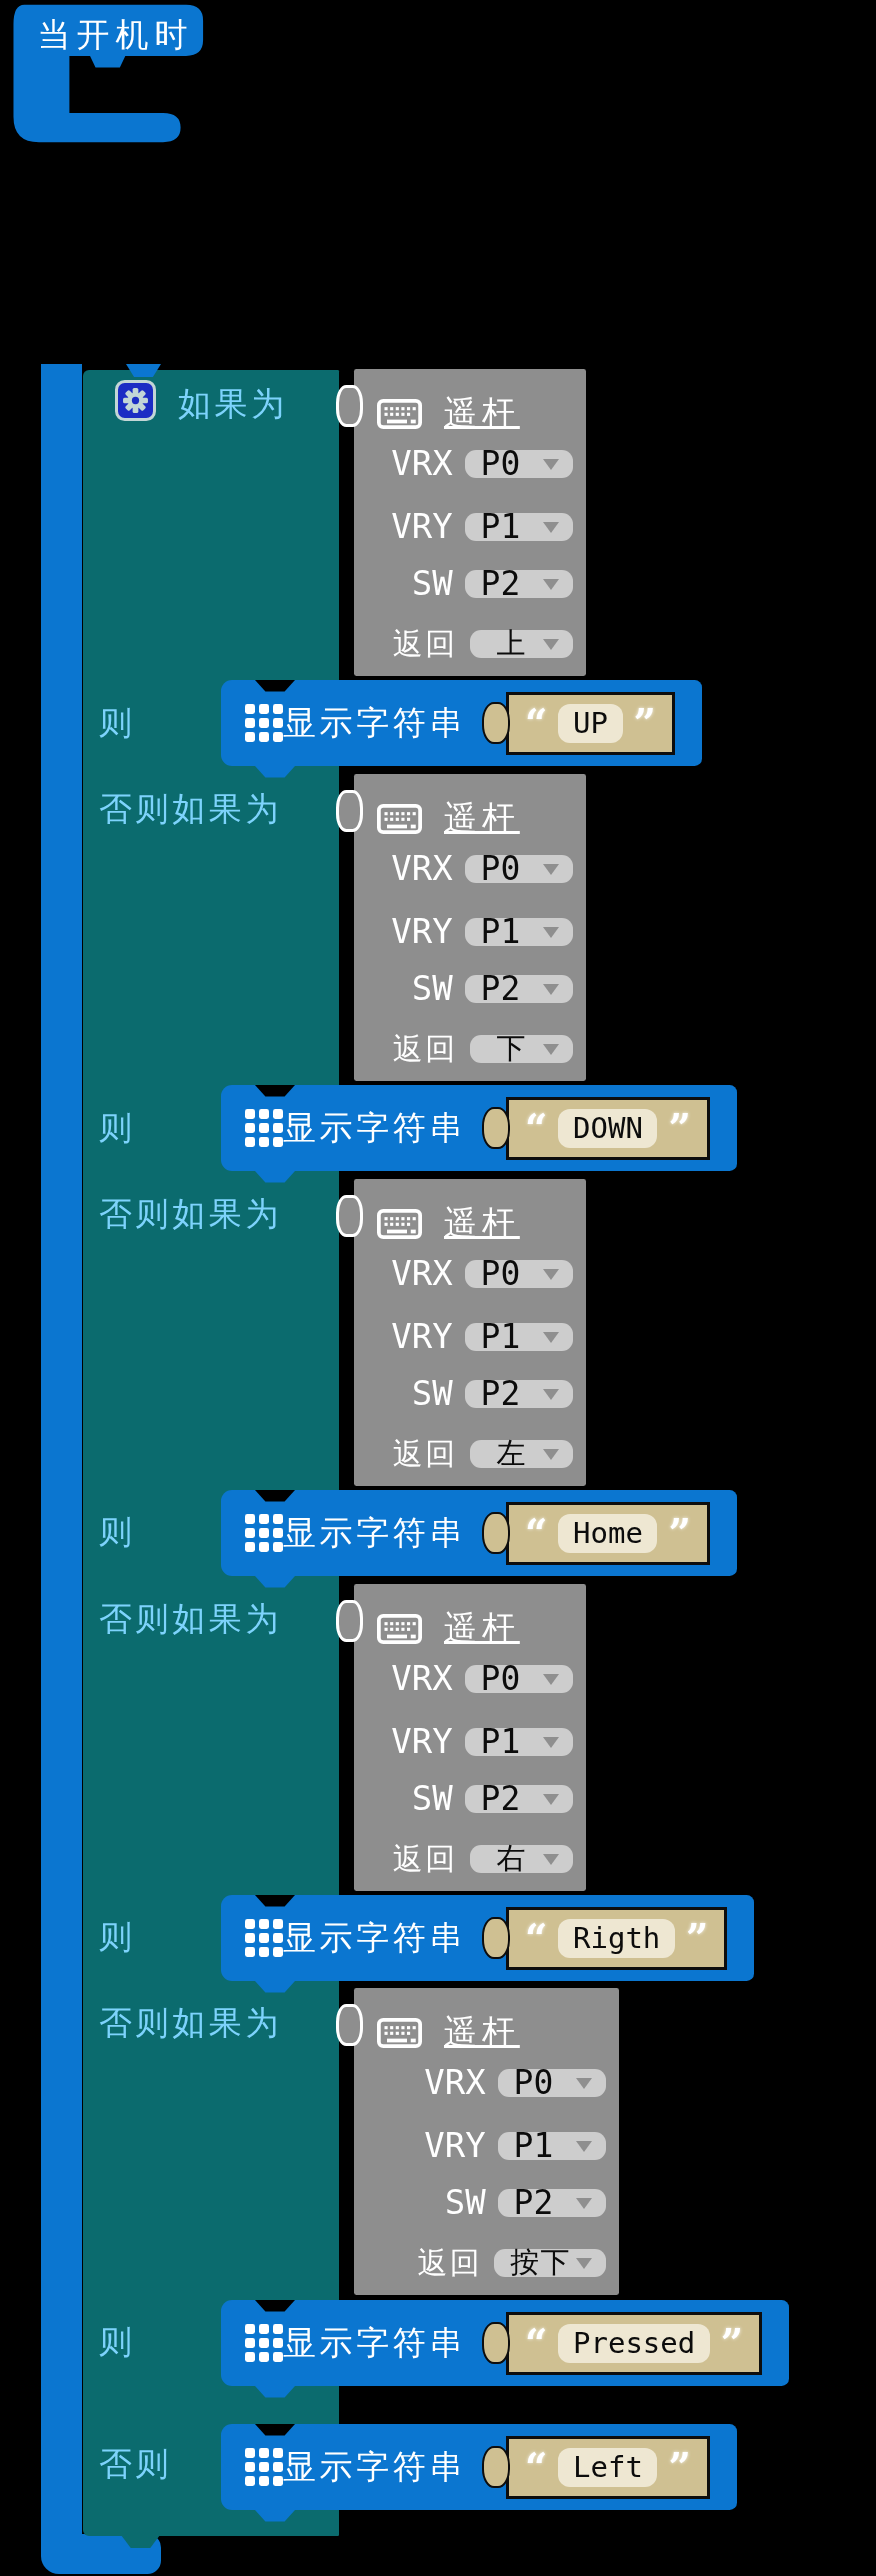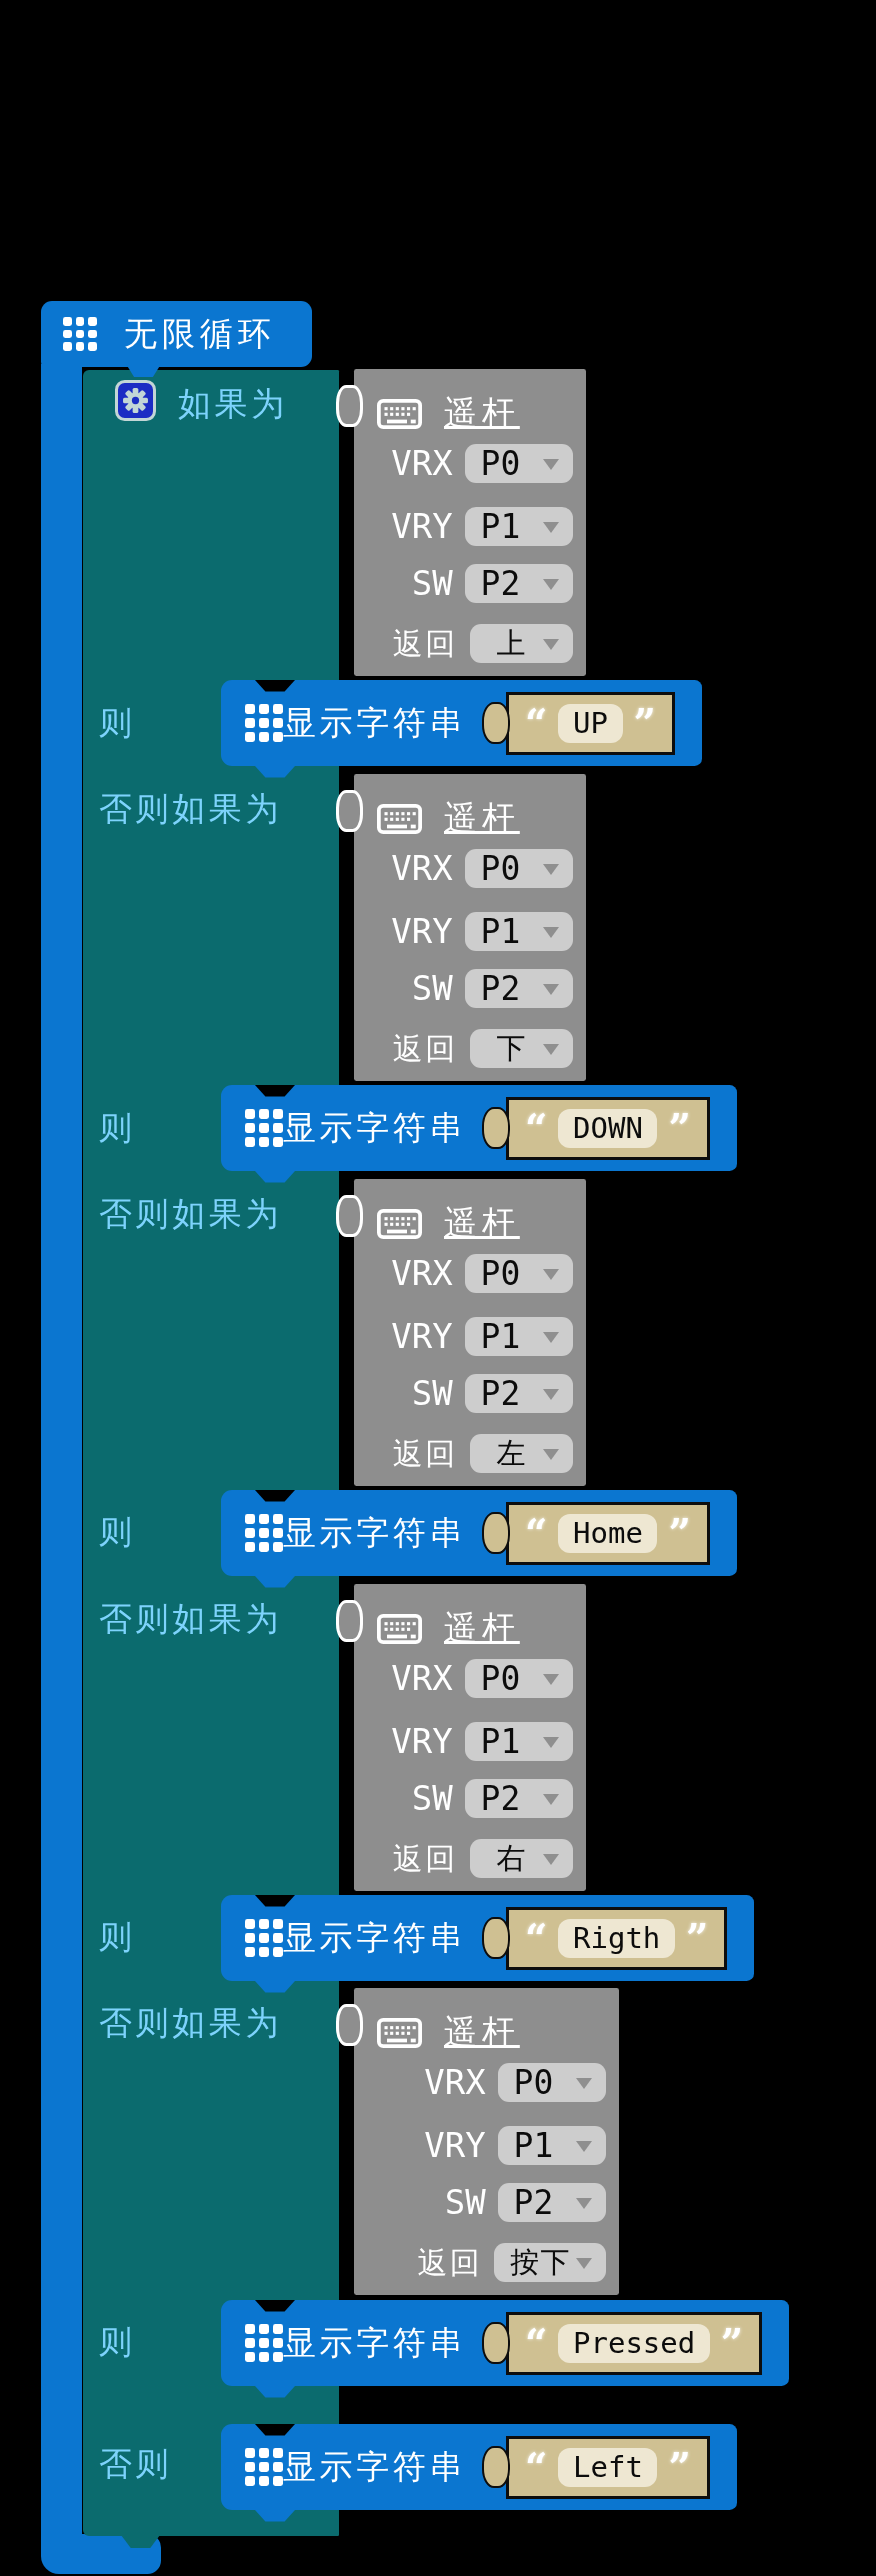--- a/index.html
+++ b/index.html
@@ -48,21 +48,21 @@
   .joy{background:var(--gray);height:307px;border-radius:2.4px;}
   .joy .jtab{position:absolute;left:-18px;top:16px;width:20.6px;height:36px;background:var(--gray);
     border:3px solid #fff;border-radius:10.3px/18px;}
   .jtitle-row{position:absolute;left:0;top:22px;width:100%;display:flex;align-items:center;
     padding-left:23px;gap:22px;box-sizing:border-box;}
   .jtitle{color:#fff;font-size:33px;letter-spacing:4.9px;text-decoration:underline;}
   .jrow{position:absolute;right:0;width:100%;height:39px;display:flex;align-items:center;
     justify-content:flex-end;gap:12px;padding-right:13.4px;box-sizing:border-box;}
   .jlabel{color:#fff;font-size:34px;line-height:39px;}
   .jlabel.cjk{font-size:30px;letter-spacing:2.4px;}
-  .dd{background:var(--dd);height:39px;border-radius:11px;display:flex;align-items:center;position:relative;}
+  .dd{background:var(--dd);height:28px;border-radius:11px;display:flex;align-items:center;position:relative;}
   .dd-pin{width:108px;padding-left:16px;box-sizing:border-box;}
   .dd-ret{min-width:103px;padding:0 35px 0 16px;box-sizing:border-box;justify-content:center;}
   .dd-val{color:#0c0c0c;font-size:33px;line-height:39px;}
   .dd-val.cjk{font-size:29px;letter-spacing:1.2px;}
   .caret{position:absolute;right:13.4px;top:50%;margin-top:-4.2px;width:0;height:0;
     border-left:8px solid transparent;border-right:8px solid transparent;border-top:11px solid #8f8f8f;}
 
   
   .action{background:var(--blue);height:86px;border-radius:11px 7.3px 7.3px 11px;display:inline-flex;
     align-items:center;padding:0 27px 0 24px;gap:0;}
@@ -78,35 +78,29 @@
   .q{color:#fff;font-size:39px;font-weight:bold;font-family:"DejaVu Serif","Liberation Serif",serif;
     text-shadow:0 0 3.6px rgba(255,255,255,.9);line-height:63px;}
   .strfield{background:var(--field);border-radius:12px;height:39px;line-height:39px;
     padding:0 14.6px;color:#0c0c0c;font-size:29px;white-space:nowrap;}
 </style>
 </head>
 <body>
 
 <div id="canvas">
 
-
-  <div class="abs fv" id="fv-header">
-    <div class="g9 small">
-      <i></i>
-        <i></i>
-        <i></i>
-        <i></i>
-        <i></i>
-        <i></i>
-        <i></i>
-        <i></i>
-        <i></i>
-    </div>
-    <span class="cjk" id="fv-label">无限循环</span>
-  </div>
+  <div class="abs" id="onstart">
+    <svg width="219" height="158" viewBox="0 0 360 260">
+      <path d="M 40 8 L 306 8 Q 334 8 334 34 L 334 66 Q 334 92 306 92 L 206 92 L 197 111 L 157 111 L 148 92
+               L 114 92 L 114 186 L 268 186 Q 297 186 297 210 Q 297 234 268 234 L 64 234 Q 22 234 22 192
+               L 22 40 Q 22 8 40 8 Z" fill="#0b76d0"></path>
+    </svg>
+    <div class="abs cjk" id="onstart-label">当开机时</div>
+  </div>
+
   <div class="abs fv" id="fv-arm"></div>
   <div class="abs fv" id="fv-bar"></div>
 
   <div class="abs" id="ifblock"></div>
   <div class="abs" id="if-tab"></div>
   <div class="abs" id="fv-tab"></div>
 
   <div class="abs" id="gear">
     <svg viewBox="-26 -26 52 52" width="27" height="27">
       <g fill="#c3d6d6">

